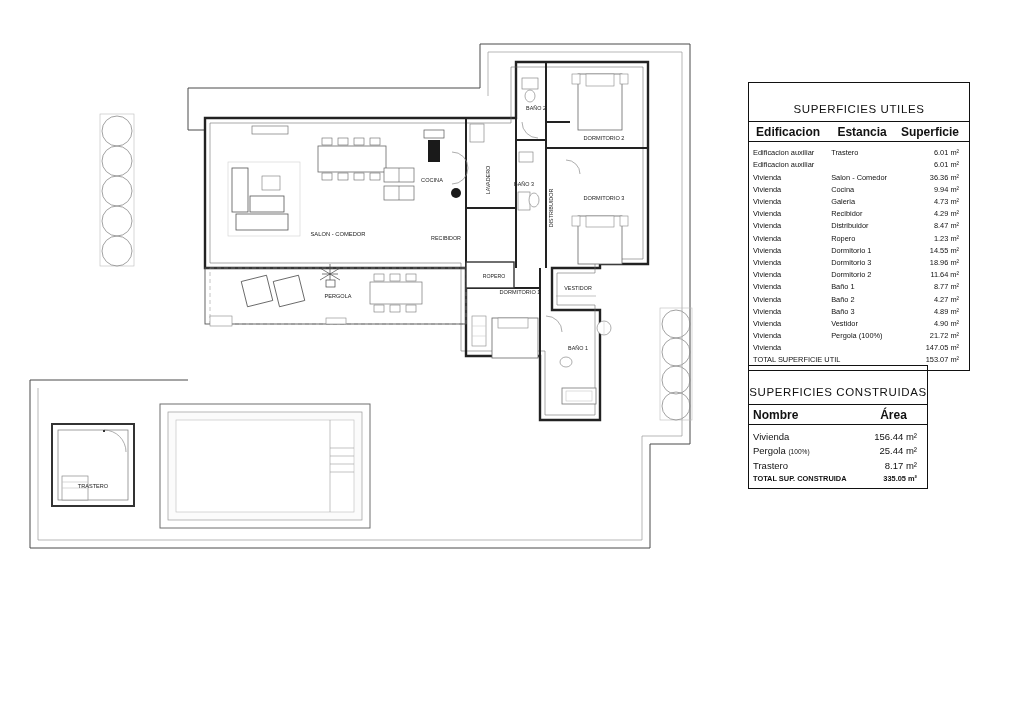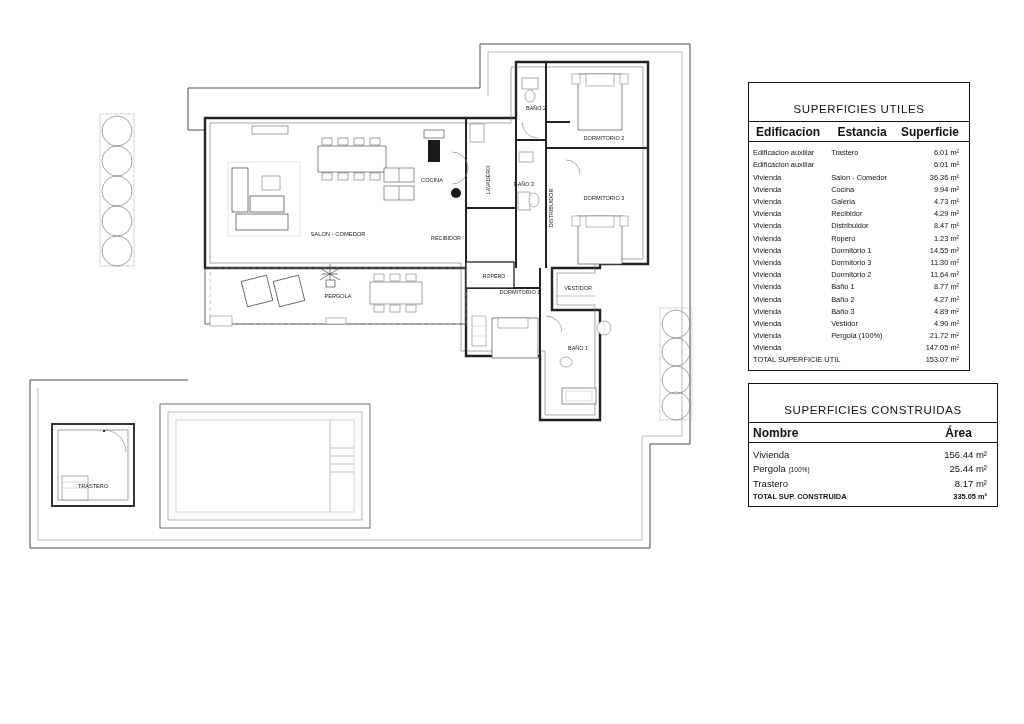--- a/index.html
+++ b/index.html
@@ -404,21 +404,21 @@
             <td class="col-c">1.23 m²</td>
           </tr>
           <tr>
             <td class="col-a">Vivienda</td>
             <td class="col-b">Dormitorio 1</td>
             <td class="col-c">14.55 m²</td>
           </tr>
           <tr>
             <td class="col-a">Vivienda</td>
             <td class="col-b">Dormitorio 3</td>
-            <td class="col-c">11.30 m²</td>
+            <td class="col-c">18.96 m²</td>
           </tr>
           <tr>
             <td class="col-a">Vivienda</td>
             <td class="col-b">Dormitorio 2</td>
             <td class="col-c">11.64 m²</td>
           </tr>
           <tr>
             <td class="col-a">Vivienda</td>
             <td class="col-b">Baño 1</td>
             <td class="col-c">8.77 m²</td>
@@ -453,21 +453,21 @@
             <td class="col-c">153.07 m²</td>
           </tr>
           <tr style="height:4px">
               <td colspan="3"></td>
             </tr>
         </tbody>
       </table>
     </div>
   </div>
 
-  <div class="table-block" style="left:748px; top:383px; width:250px;">
+  <div class="table-block" style="left:748px; top:365px; width:180px;">
     <div class="outer-box">
       <div class="tbl-title">SUPERFICIES CONSTRUIDAS</div>
       <table class="areas tbl2">
         <thead>
           <tr>
             <th class="col-a" style="text-align:left; width:60%">Nombre</th>
             <th class="col-c" style="text-align:center">Área</th>
           </tr>
         </thead>
         <tbody>

